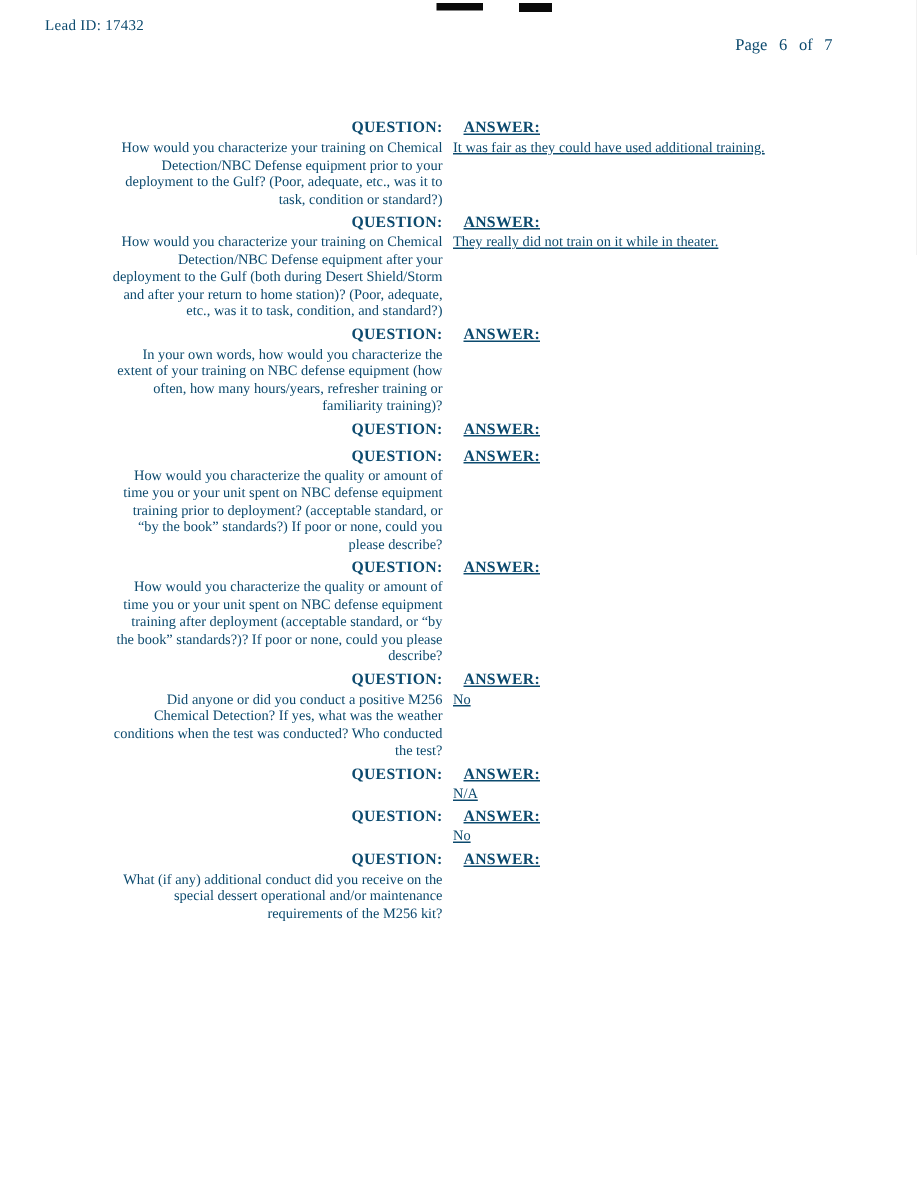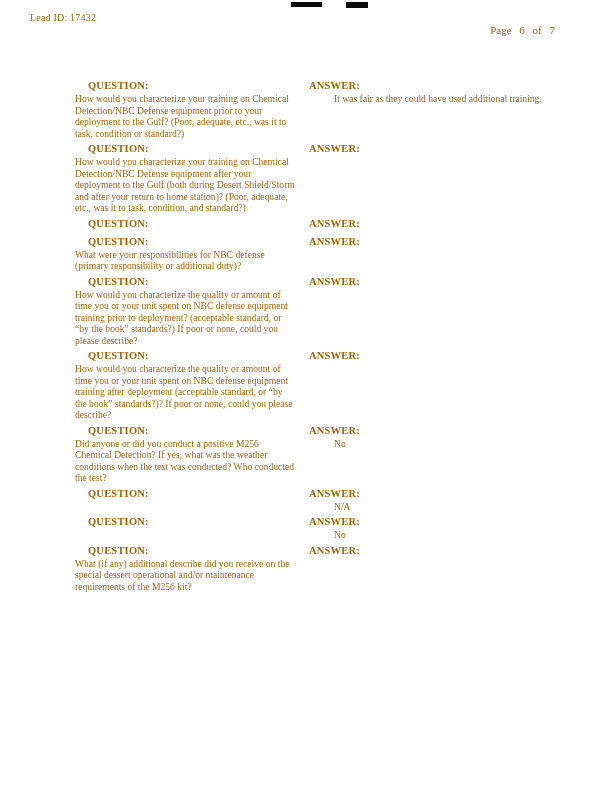--- a/index.html
+++ b/index.html
@@ -3,21 +3,21 @@
 <meta charset="utf-8">
 <style>
   html, body { margin: 0; padding: 0; background: #e8e8e8; }
   .page {
     position: relative;
     width: 611px;
     height: 792px;
     margin: 0 auto;
     background: #ffffff;
     font-family: "Liberation Serif", serif;
-    color: #a16207;
+    color: #0c4a6e;
     overflow: hidden;
   }
   .scan-mark { position: absolute; background: #0a0a0a; }
   .scan-mark.m1 { top: 2px; left: 291px; width: 31px; height: 5px; }
   .scan-mark.m2 { top: 2px; left: 346px; width: 22px; height: 6px; }
   .lead-id {
     position: absolute;
     top: 12px; left: 30px;
     font-size: 10px;
     letter-spacing: 0.2px;
@@ -30,36 +30,36 @@
   }
   .content {
     position: absolute;
     top: 80px; left: 75px; right: 32px;
   }
   .qa-row {
     display: flex;
     align-items: flex-start;
     margin-bottom: 4px;
   }
-  .q-col { width: 220px; margin-right: 7px; flex: 0 0 auto; }
-  .a-col { flex: 1 1 auto; }
+  .q-col { width: 220px; margin-right: 7px; flex: 0 0 auto; text-align: right; }
+  .a-col { flex: 1 1 auto; text-decoration: underline; }
   .q-label, .a-label {
     font-weight: bold;
     font-size: 10.5px;
     line-height: 12px;
     padding-left: 13px;
     margin-bottom: 1px;
     letter-spacing: 0.2px;
   }
   .a-label { padding-left: 7px; }
   .q-text, .a-text {
     font-size: 9.6px;
     line-height: 11.5px;
   }
-  .a-text { min-height: 1px; margin-left: 32px; }
+  .a-text { min-height: 1px; }
 </style>
 </head>
 <body>
 
 <div class="page">
   <div class="scan-mark m1"></div>
   <div class="scan-mark m2"></div>
 
   <div class="lead-id">Lead ID: 17432</div>
   <div class="page-num">Page 6 of 7</div>
@@ -76,37 +76,38 @@
     </div>
   </div>
 
   <div class="qa-row">
     <div class="q-col">
       <div class="q-label">QUESTION:</div>
       <div class="q-text">How would you characterize your training on Chemical Detection/NBC Defense equipment after your deployment to the Gulf  (both during Desert Shield/Storm and after your return to home station)? (Poor, adequate, etc., was it to task, condition, and standard?)</div>
     </div>
     <div class="a-col">
       <div class="a-label">ANSWER:</div>
+      <div class="a-text">They really did not train on it while in theater.</div>
     </div>
   </div>
 
   <div class="qa-row">
     <div class="q-col">
       <div class="q-label">QUESTION:</div>
+      <div class="q-text">In your own words, how would you characterize the extent of your training on NBC defense equipment (how often, how many hours/years, refresher training or familiarity training)?</div>
     </div>
     <div class="a-col">
       <div class="a-label">ANSWER:</div>
       <div class="a-text"></div>
     </div>
   </div>
 
   <div class="qa-row">
     <div class="q-col">
       <div class="q-label">QUESTION:</div>
-      <div class="q-text">What were your responsibilities for NBC defense (primary responsibility or additional duty)?</div>
     </div>
     <div class="a-col">
       <div class="a-label">ANSWER:</div>
       <div class="a-text"></div>
     </div>
   </div>
 
   <div class="qa-row">
     <div class="q-col">
       <div class="q-label">QUESTION:</div>
@@ -156,21 +157,21 @@
     </div>
     <div class="a-col">
       <div class="a-label">ANSWER:</div>
       <div class="a-text">No</div>
     </div>
   </div>
 
   <div class="qa-row">
     <div class="q-col">
       <div class="q-label">QUESTION:</div>
-      <div class="q-text">What (if any) additional describe did you receive on the special dessert operational and/or maintenance requirements of the M256 kit?</div>
+      <div class="q-text">What (if any) additional conduct did you receive on the special dessert operational and/or maintenance requirements of the M256 kit?</div>
     </div>
     <div class="a-col">
       <div class="a-label">ANSWER:</div>
       <div class="a-text"></div>
     </div>
   </div>
 </div>
 </div>
 
 </body></html>

